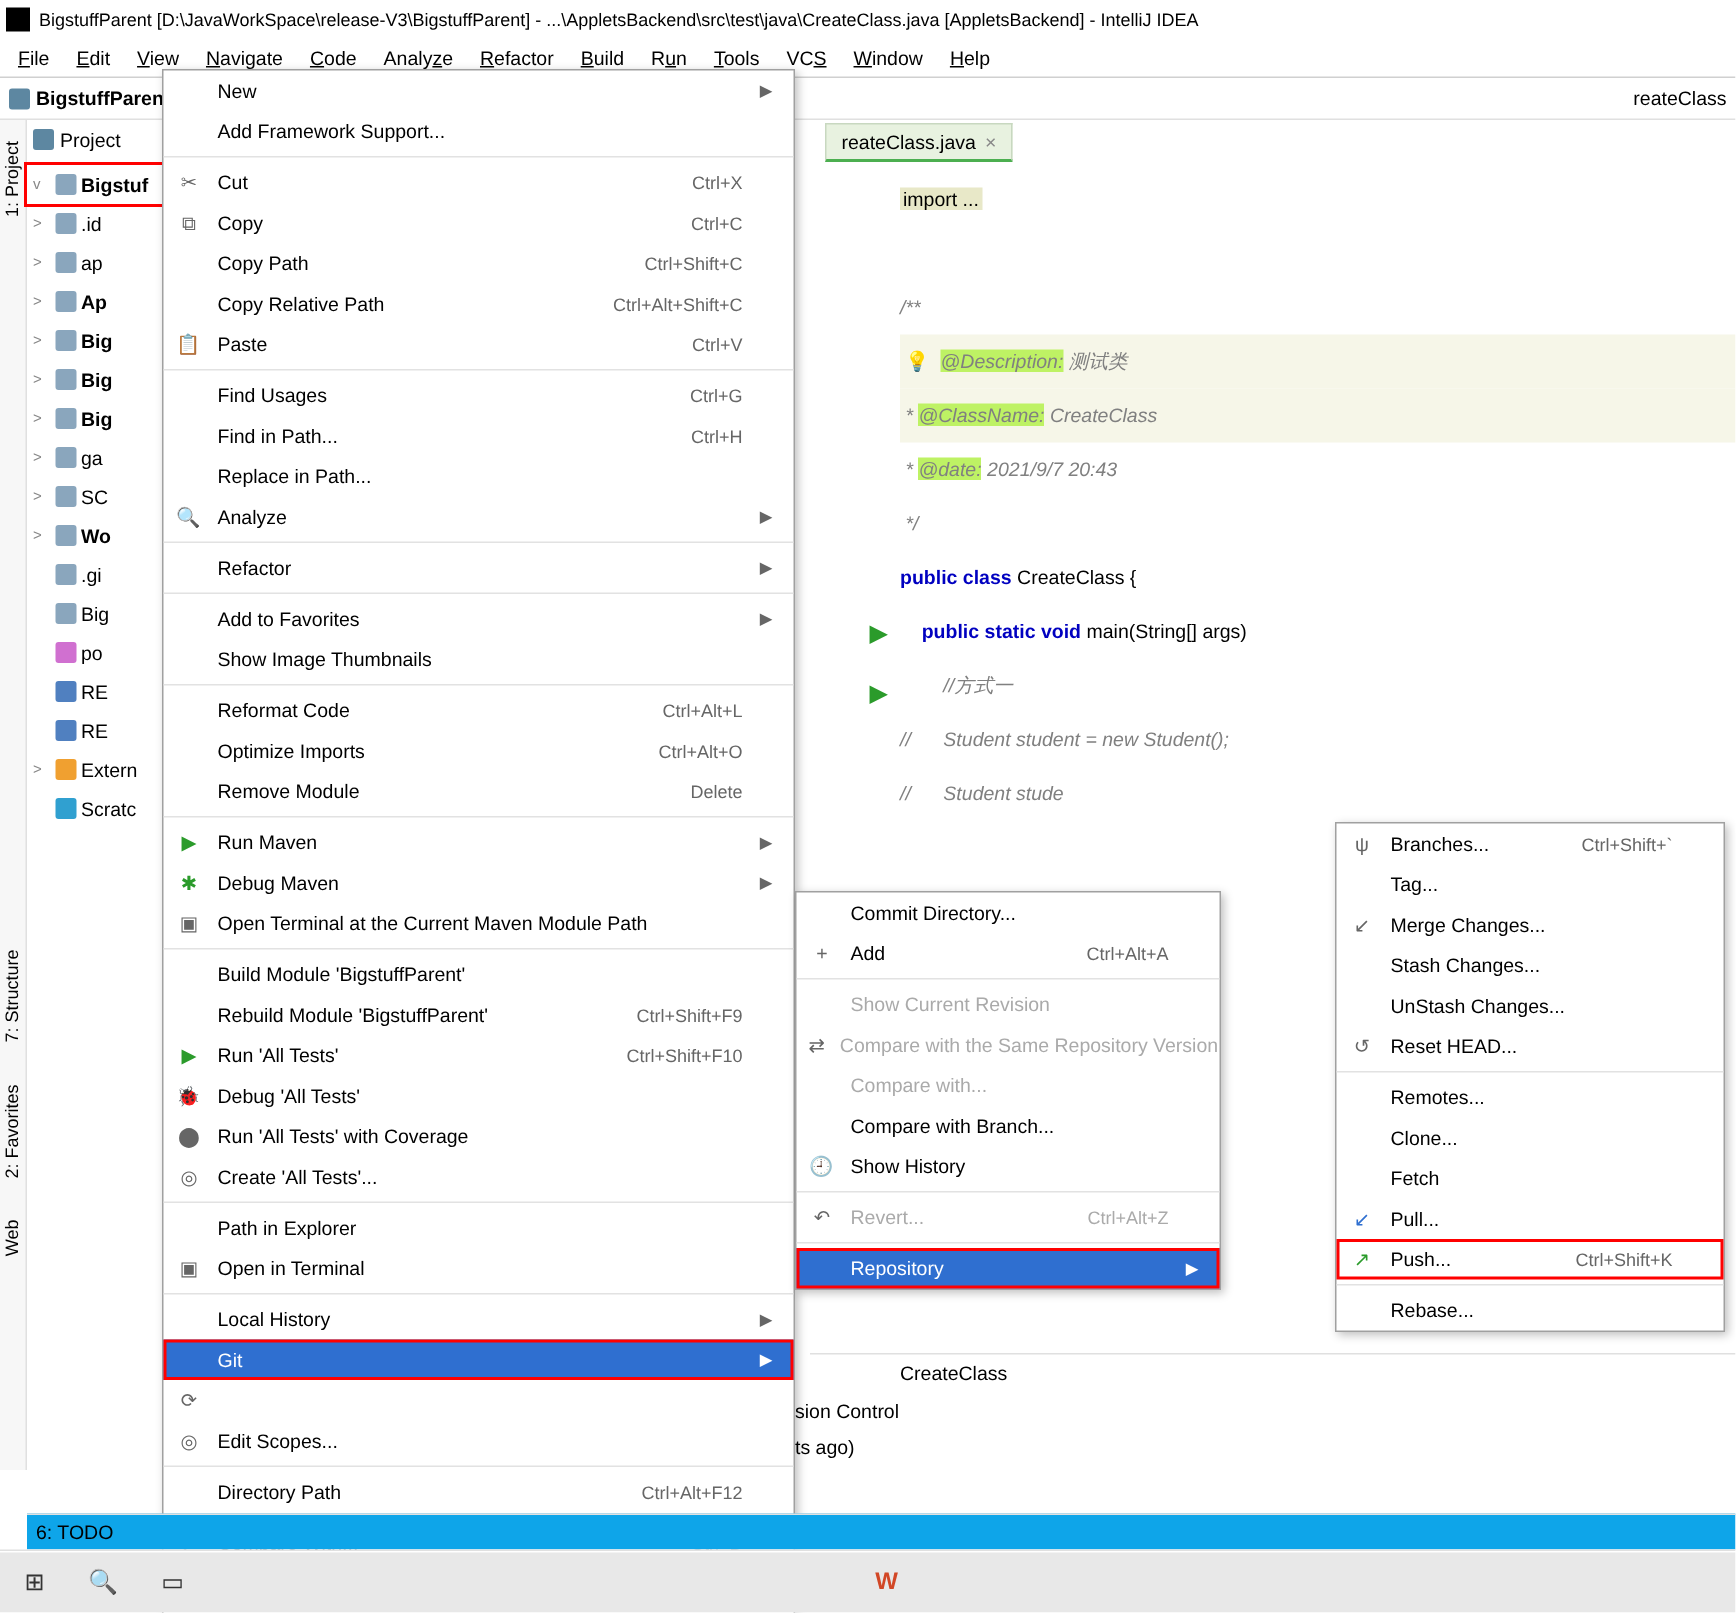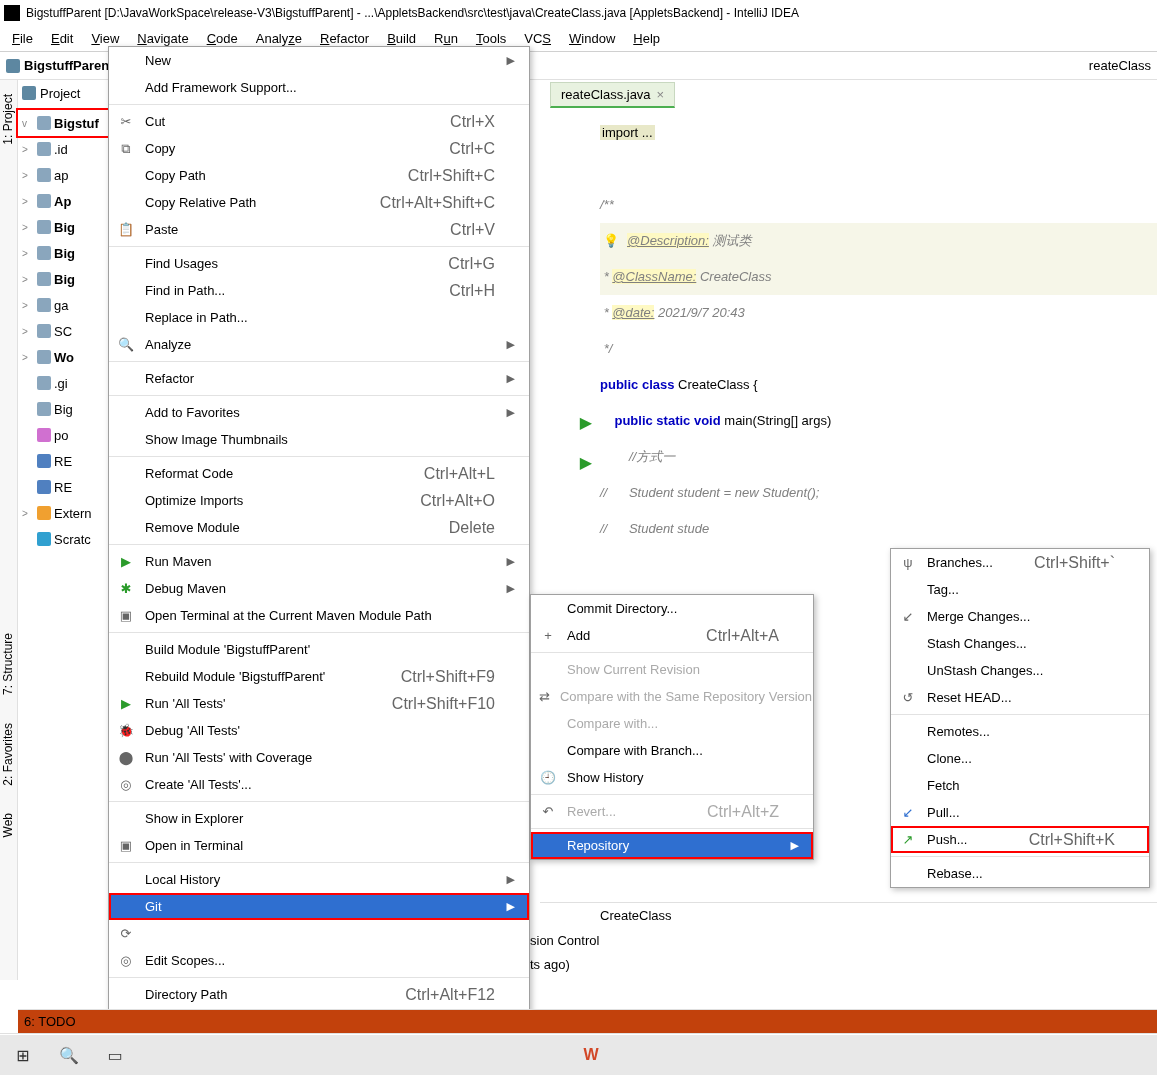--- a/index.html
+++ b/index.html
@@ -29,37 +29,37 @@
   .tree-row .chev { width:12px; color:#888; font-size:10px;}
   .tree-row .ico { width:14px; height:14px; background:#8aa6bd; display:inline-block; border-radius:2px;}
   .tree-row.bold .txt{font-weight:bold;}
   .tree-row.sel { outline:2px solid red; }
   .editor { position:absolute; left:540px; top:115px; right:0; bottom:130px; background:#fff; font-family:"Consolas","Courier New",monospace; font-size:18px; line-height:36px; padding-left:60px;}
   .editor .gutter { position:absolute; left:0; top:0; width:55px; height:100%; }
   .editor .gutter .mark { position:absolute; left:2px; width:50px; display:flex; justify-content:flex-end; align-items:center;}
   .editor .run-icon{ color:#2b9b2b; font-size:16px;}
   .code-line { white-space: pre; }
   .hl-import { background:#e8e8c8; padding:0 2px;}
-  .tag-bg { background:#fef9c3; font-style:italic; color:#808080; text-decoration:underline;}
+  .tag-bg { background:#bef264; font-style:italic; color:#808080; }
   .comment { color:#808080; font-style:italic;}
   .kw { color:#0000c0; font-weight:bold;}
   .doc-area { background:#f6f6e8; }
   .bulb { color:#ffa500;}
   .context-menu { position:absolute; background:#fff; border:1px solid #a0a0a0; box-shadow:2px 2px 6px rgba(0,0,0,.25); }
   .cm-row { display:flex; align-items:center; height:27px; padding:0 14px 0 8px; gap:10px; font-size:13px; cursor:default; white-space:nowrap;}
   .cm-row .ico-slot { width:18px; display:flex; align-items:center; justify-content:center; color:#666;}
   .cm-row .lbl { flex:1; }
-  .cm-row .sc { color:#666; font-size:16px; }
+  .cm-row .sc { color:#666; font-size:12px; }
   .cm-row .sub-arrow { color:#666; font-size:11px; width:10px; text-align:right;}
   .cm-row.selected { background:#2f6fd0; color:#fff; }
   .cm-row.selected .sc, .cm-row.selected .sub-arrow { color:#fff;}
   .cm-row.disabled .lbl, .cm-row.disabled .sc { color:#aaa; }
   .cm-sep { height:1px; background:#e2e2e2; margin:3px 0;}
   .cm-row.redbox { outline:2px solid red; outline-offset:-2px;}
-  .bottom-bar { position:absolute; left:18px; right:0; bottom:42px; height:24px; display:flex; align-items:center; gap:10px; padding:0 6px; font-size:12px; background:#c2410c; border-top:1px solid #e0e0e0;}
+  .bottom-bar { position:absolute; left:18px; right:0; bottom:42px; height:24px; display:flex; align-items:center; gap:10px; padding:0 6px; font-size:12px; background:#0ea5e9; border-top:1px solid #e0e0e0;}
   .status-bar { position:absolute; left:0; right:0; bottom:18px; height:24px; display:flex; align-items:center; gap:8px; padding:0 6px; font-size:12px; background:#fff; border-top:1px solid #e0e0e0;}
   .taskbar { position:absolute; left:0; right:0; bottom:0; height:40px; background:#e8e8e8; display:flex; align-items:center; gap:16px; padding:0 8px;}
   .taskbar .tb-item{ width:30px; height:30px; display:flex; align-items:center; justify-content:center; font-size:16px; color:#333;}
   .crumb-center { position:absolute; left:540px; right:0; top:902px; height:26px; display:flex; align-items:center; padding-left:60px; font-size:13px; background:#fff; border-top:1px solid #e0e0e0;}
   .vc-header { position:absolute; left:500px; right:0; top:928px; height:24px; font-size:13px; padding-left:30px; display:flex; align-items:center;}
   .commits-line { position:absolute; left:500px; right:0; top:952px; height:24px; font-size:13px; padding-left:30px; display:flex; align-items:center;}
 </style>
 </head>
 <body>
 
@@ -370,21 +370,21 @@
       <span class="sub-arrow"></span>
     </div>
     <div class="cm-row">
       <span class="ico-slot">◎</span>
       <span class="lbl">Create 'All Tests'...</span>
       <span class="sub-arrow"></span>
     </div>
     <div class="cm-sep"></div>
     <div class="cm-row">
       <span class="ico-slot"></span>
-      <span class="lbl">Show in Explorer</span>
+      <span class="lbl">Path in Explorer</span>
       <span class="sub-arrow"></span>
     </div>
     <div class="cm-row">
       <span class="ico-slot">▣</span>
       <span class="lbl">Open in Terminal</span>
       <span class="sub-arrow"></span>
     </div>
     <div class="cm-sep"></div>
     <div class="cm-row">
       <span class="ico-slot"></span>

